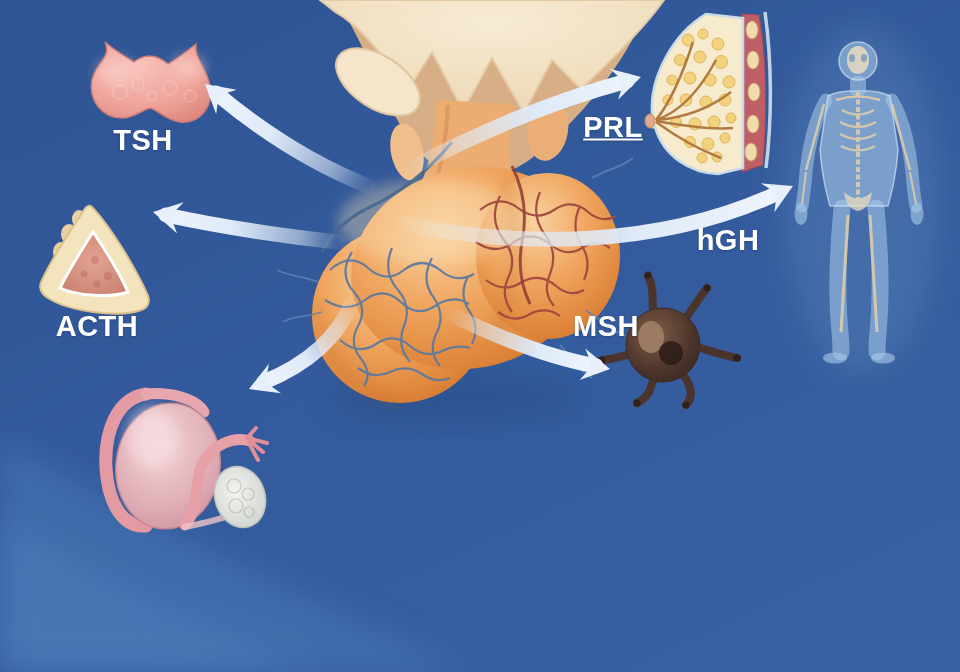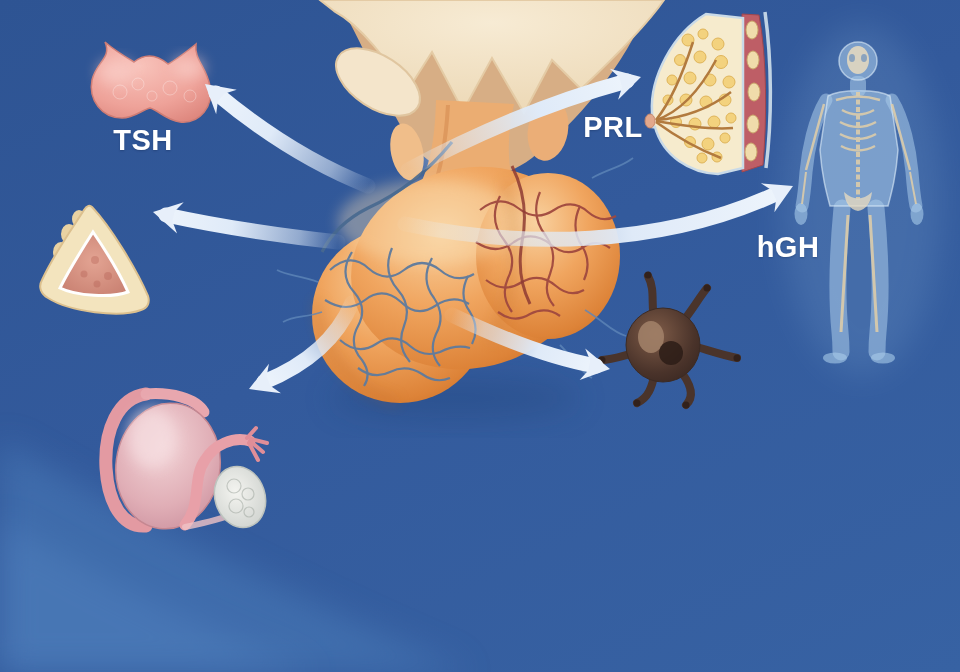--- a/index.html
+++ b/index.html
@@ -11,22 +11,22 @@
   #stage svg{position:absolute;left:0;top:0;}
   .hlabel{
     position:absolute;transform:translate(-50%,-50%);
     color:#fff;font-size:29px;font-weight:600;letter-spacing:.5px;
     text-shadow:0 1px 2px rgba(20,40,80,.35);white-space:nowrap;
     user-select:none;
   }
   #lbl-tsh{left:143px;top:140px;}
   #lbl-acth{left:97px;top:326px;}
   #lbl-fshlh{left:185px;top:551px;}
-  #lbl-prl{left:613px;top:127px;}
-  #lbl-hgh{left:788px;top:240px;margin-top:7px;}
+  #lbl-prl{left:613px;top:127px;text-decoration:underline;}
+  #lbl-hgh{left:728px;top:240px;}
   #lbl-msh{left:606px;top:326px;}
 </style>
 </head>
 <body>
 
 <div id="stage">
 
 <svg width="960" height="672" viewBox="0 0 960 672">
   <defs>
     <filter id="soft" x="-50%" y="-50%" width="200%" height="200%">
@@ -359,15 +359,17 @@
     </g>
 
     <g>
       <path d="M352,303 Q330,355 264,382" stroke="url(#ag6)" stroke-width="15" fill="none"></path>
       <polygon points="0,0 -28,16 -21,5 -21,-5 -28,-16" fill="#E7EFFA" transform="translate(249,389) rotate(158)"></polygon>
     </g>
   </g>
 </svg>
 
   <div class="hlabel" id="lbl-tsh">TSH</div>
+  <div class="hlabel" id="lbl-acth">ACTH</div>
   <div class="hlabel" id="lbl-prl">PRL</div>
   <div class="hlabel" id="lbl-hgh">hGH</div>
+  <div class="hlabel" id="lbl-msh">MSH</div>
 </div>
 
 </body></html>

